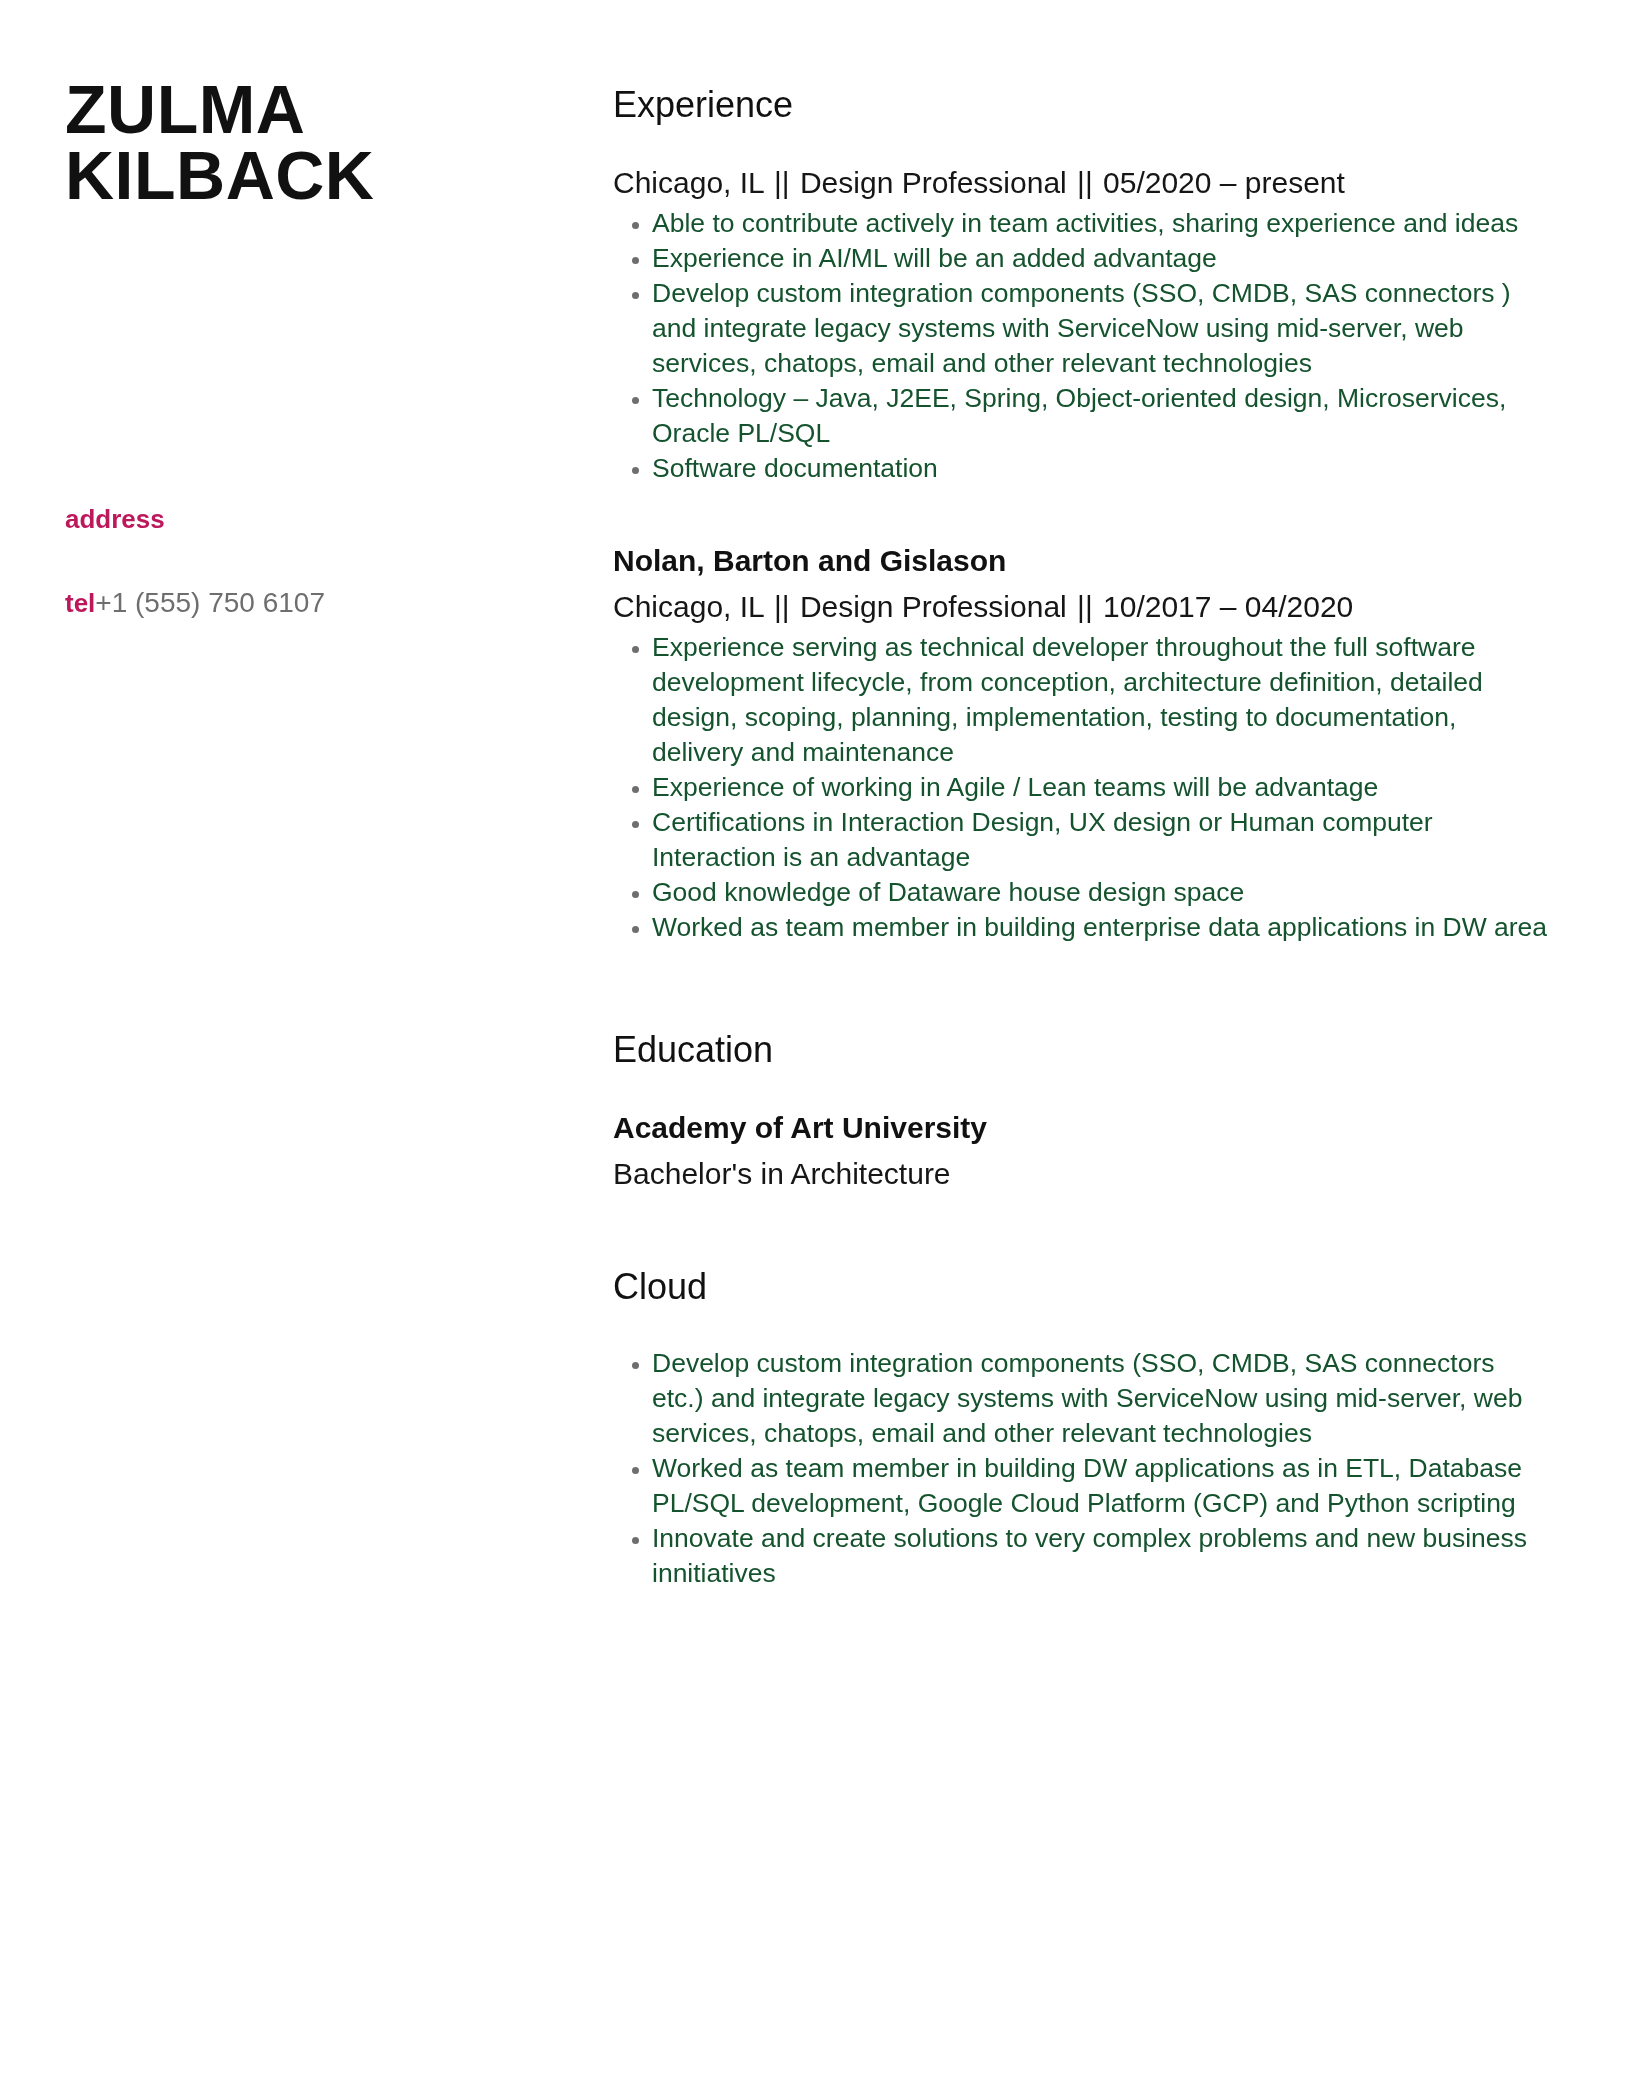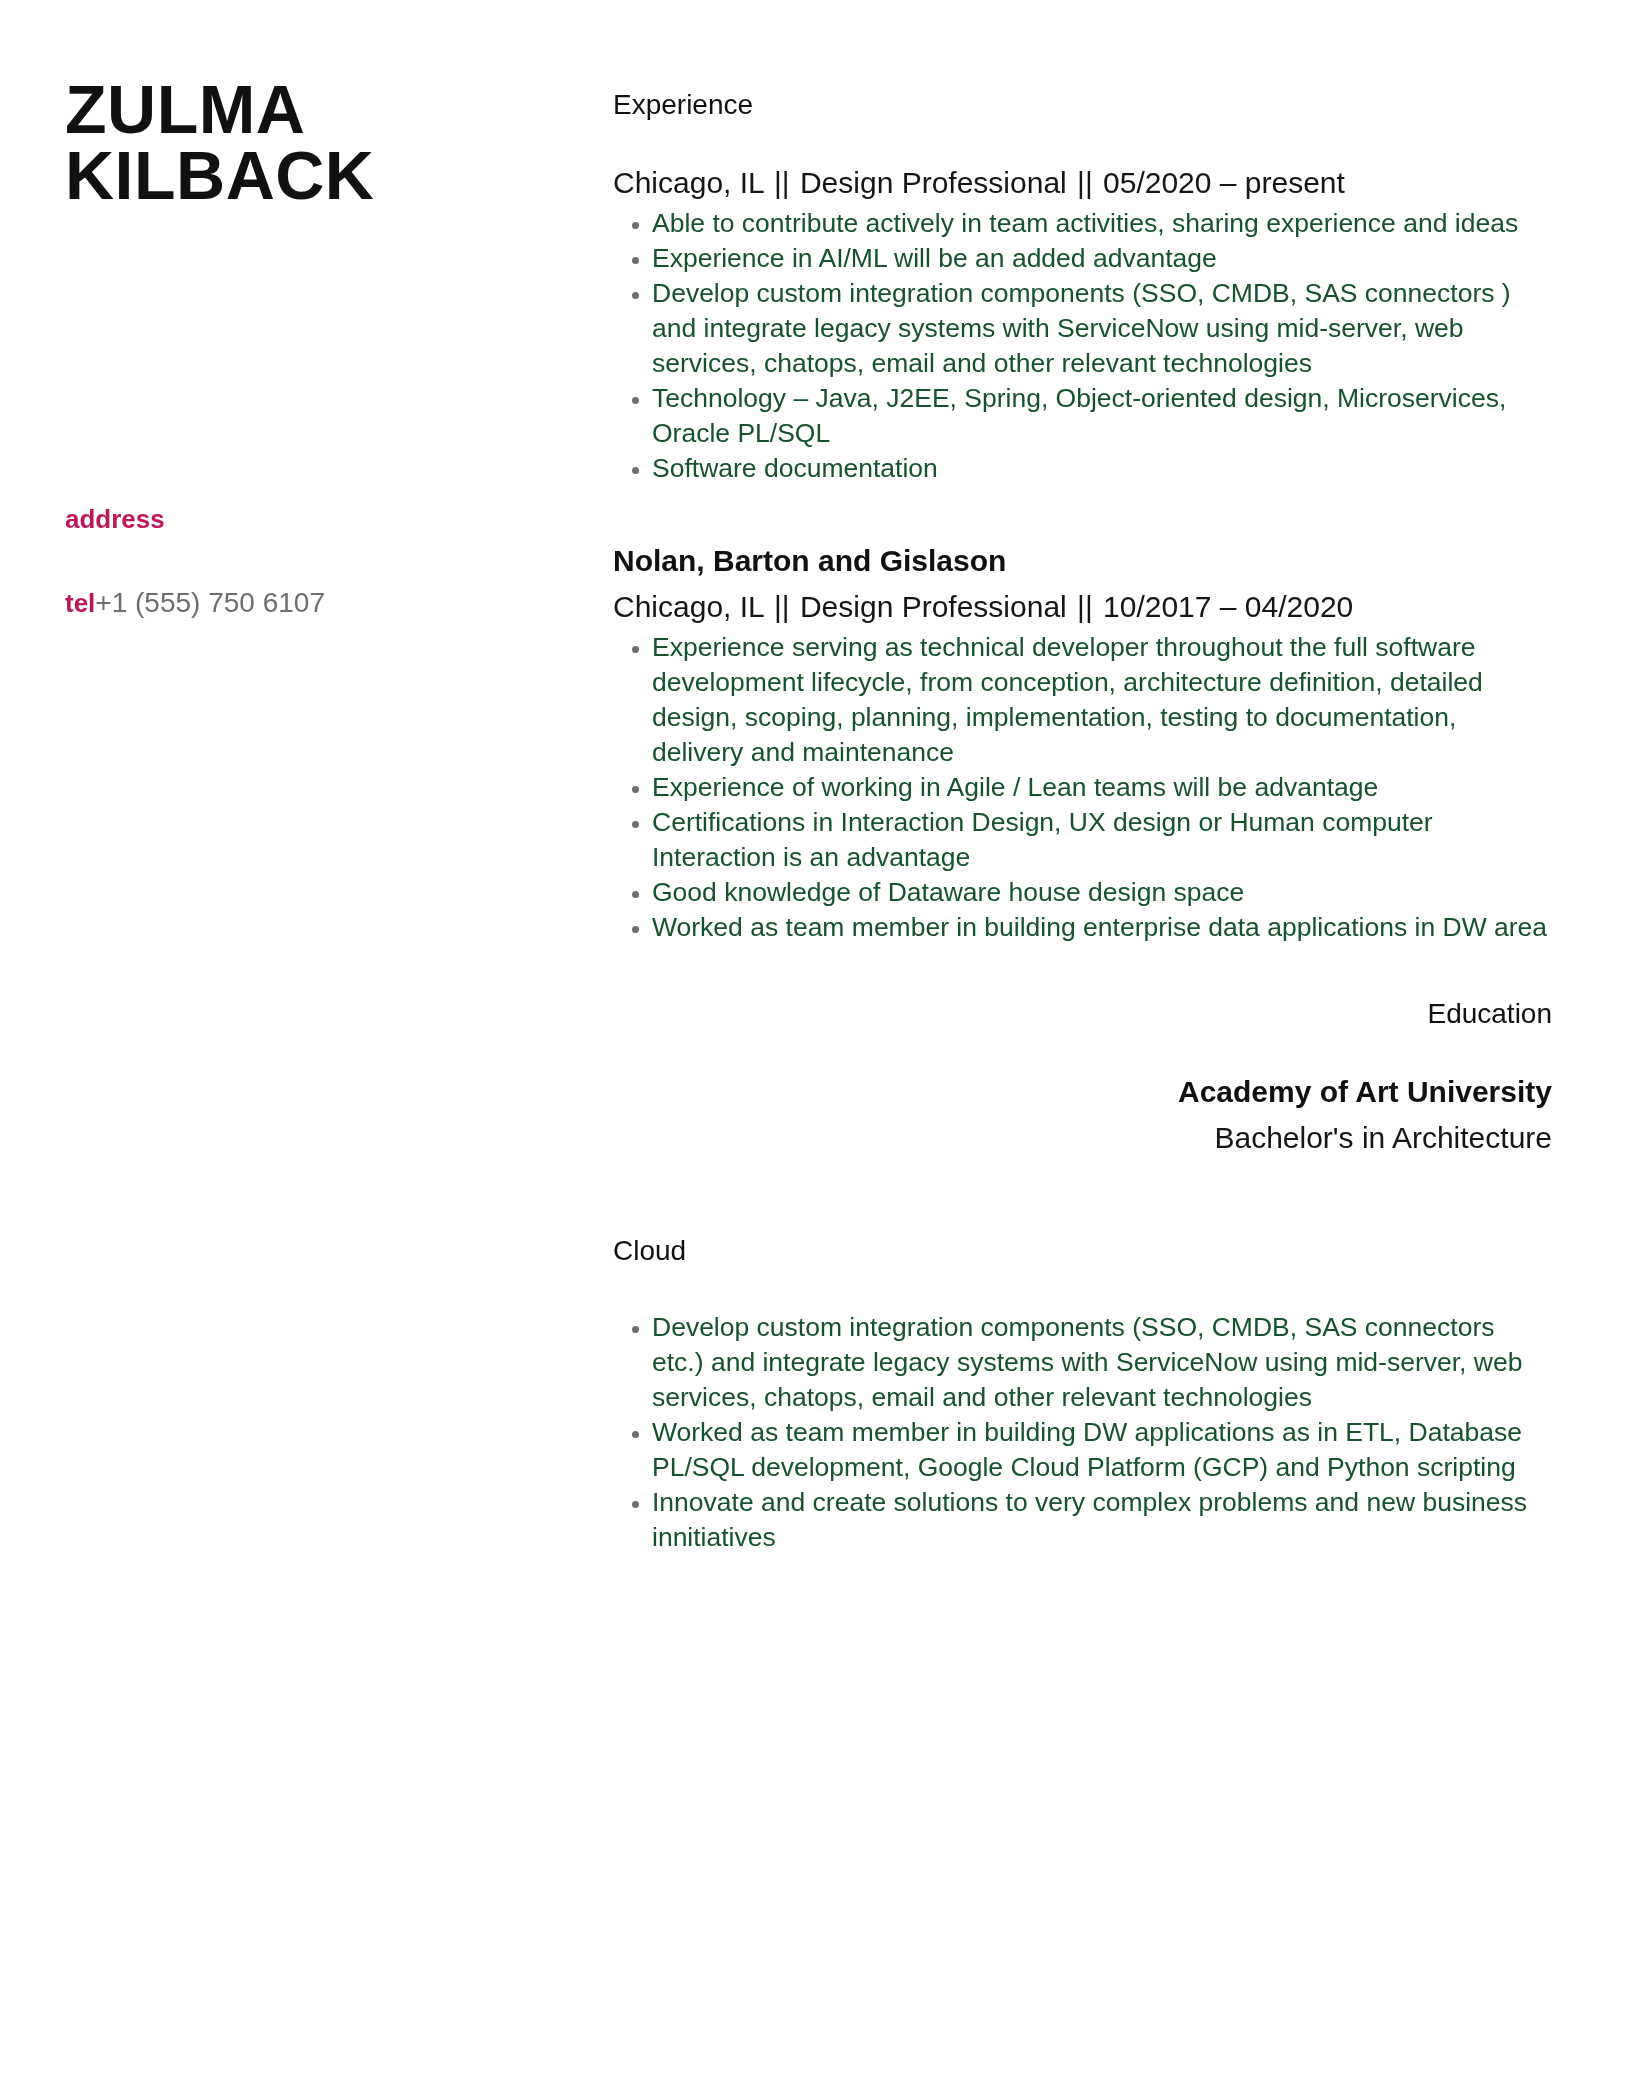--- a/index.html
+++ b/index.html
@@ -51,21 +51,21 @@
   .tel-row .tel-value {
     font-size:28px;
     line-height:38px;
     color:#6e6e6e;
   }
 
   
   .main { width:939px; flex:none; }
 
   .section-title {
-    font-size:28px;
+    font-size:36px;
     line-height:42px;
     font-weight:500;
     color:#111;
     margin:8px 0 38px 0;
   }
 
   .job + .job { margin-top:56px; }
 
   .company, .school {
     font-size:30px;
@@ -88,21 +88,21 @@
     padding-left:39px;
     list-style:disc;
   }
   ul.bullets li {
     font-size:26.5px;
     line-height:35px;
     color:#14532d;
   }
   ul.bullets li::marker { color:#6e6e6e; font-size:0.82em; }
 
-  .main-section.education { margin-top:48px;text-align:right; }
+  .main-section.education { margin-top:84px; }
   .main-section.skills { margin-top:73px; }
   .education .degree { margin-top:0; }
   .skills ul.bullets { margin-top:2px; }
 </style>
 </head>
 <body>
 
 <div class="page">
 
   <div class="sidebar">

